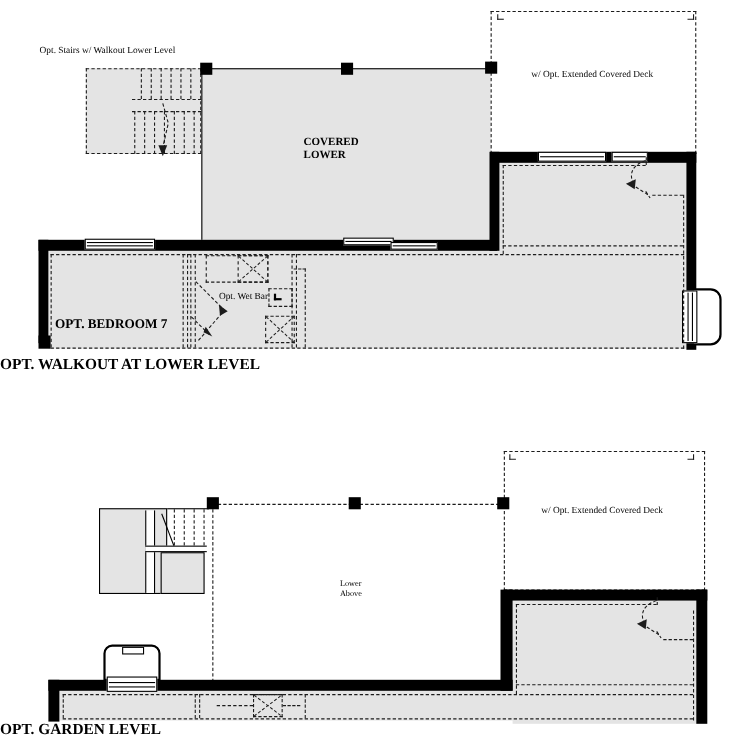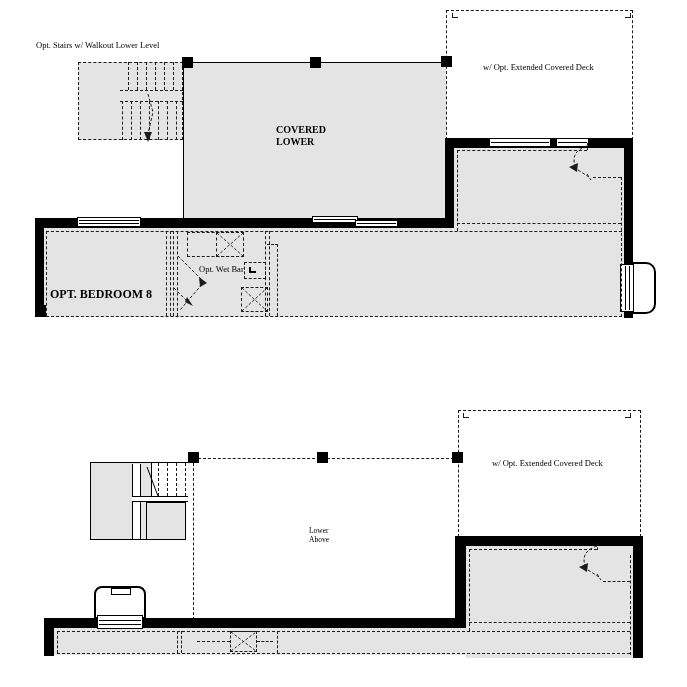--- a/index.html
+++ b/index.html
@@ -155,22 +155,23 @@
         <line class="d" x1="15" y1="30" x2="26" y2="37"></line>
         <line class="d" x1="24" y1="34" x2="28" y2="40"></line>
       </svg>
     </div>
     <div class="abs dh" style="left:593px;top:177px;width:28px;"></div>
     <div class="abs dv" style="left:621px;top:177px;height:140px;"></div>
 
     <div class="lbl" style="left:36px;top:40px;width:170px;font-size:8.5px;">Opt. Stairs w/ Walkout Lower Level</div>
     <div class="lbl c b" style="left:276px;top:124px;width:84px;font-size:10px;">COVERED LOWER</div>
     <div class="lbl c" style="left:483px;top:62px;width:115px;font-size:8.5px;">w/ Opt. Extended Covered Deck</div>
-    <div class="lbl b nw" style="left:50px;top:287px;font-size:12px;">OPT. BEDROOM 8</div>
+    <div class="lbl b nw" style="left:50px;top:287px;font-size:12px;">OPT. BEDROOM 7</div>
     <div class="lbl c" style="left:199px;top:264px;width:46px;font-size:8.5px;">Opt. Wet Bar</div>
+    <div class="lbl c b nw" style="left:0;top:324px;width:687px;font-size:14px;">OPT. WALKOUT AT LOWER LEVEL</div>
   </div>
 
   <div class="abs" style="left:0;top:350px;width:687px;height:337px;">
 
     <div class="abs dashed" style="left:458px;top:60px;width:183px;height:127px;background:#fff;"></div>
     <div class="abs" style="left:463px;top:63px;width:6px;height:5px;border-left:1px dashed var(--dash-line);border-bottom:1px dashed var(--dash-line);"></div>
     <div class="abs" style="left:625px;top:63px;width:6px;height:5px;border-right:1px dashed var(--dash-line);border-bottom:1px dashed var(--dash-line);"></div>
 
     <div class="abs dh" style="left:198px;top:108px;width:256px;"></div>
     <div class="abs dv" style="left:193px;top:113px;height:157px;"></div>
@@ -234,15 +235,16 @@
         <polygon class="ah" points="6,27 15,23 14,32"></polygon>
         <line class="d" x1="15" y1="30" x2="26" y2="37"></line>
         <line class="d" x1="24" y1="34" x2="28" y2="40"></line>
       </svg>
     </div>
     <div class="abs dh" style="left:603px;top:231px;width:27px;"></div>
     <div class="abs dv" style="left:630px;top:205px;height:100px;"></div>
 
     <div class="lbl c" style="left:492px;top:108px;width:115px;font-size:8.5px;">w/ Opt. Extended Covered Deck</div>
     <div class="lbl c" style="left:309px;top:177px;width:36px;font-size:7.5px;">Lower Above</div>
+    <div class="lbl c b nw" style="left:0;top:306px;width:687px;font-size:14px;">OPT. GARDEN LEVEL</div>
   </div>
 
 </div>
 
 </body></html>

